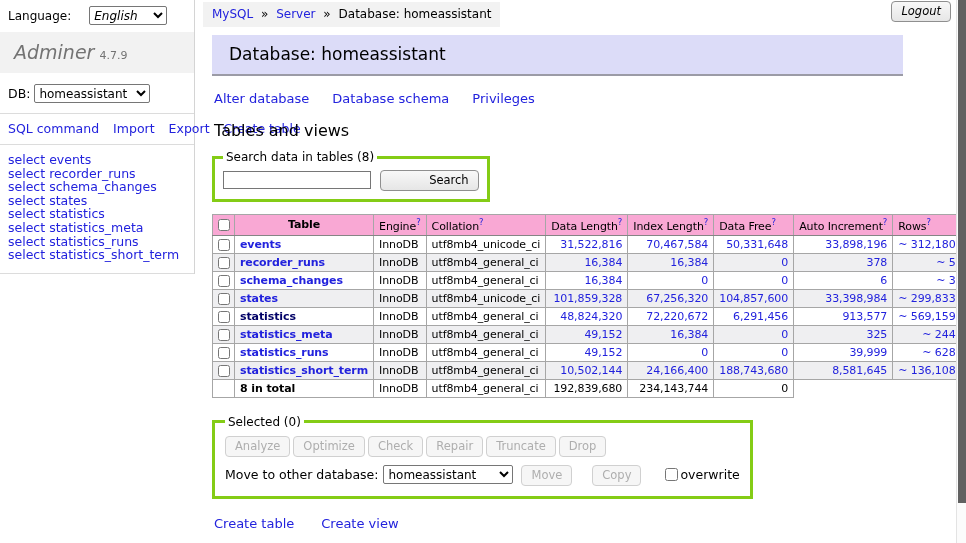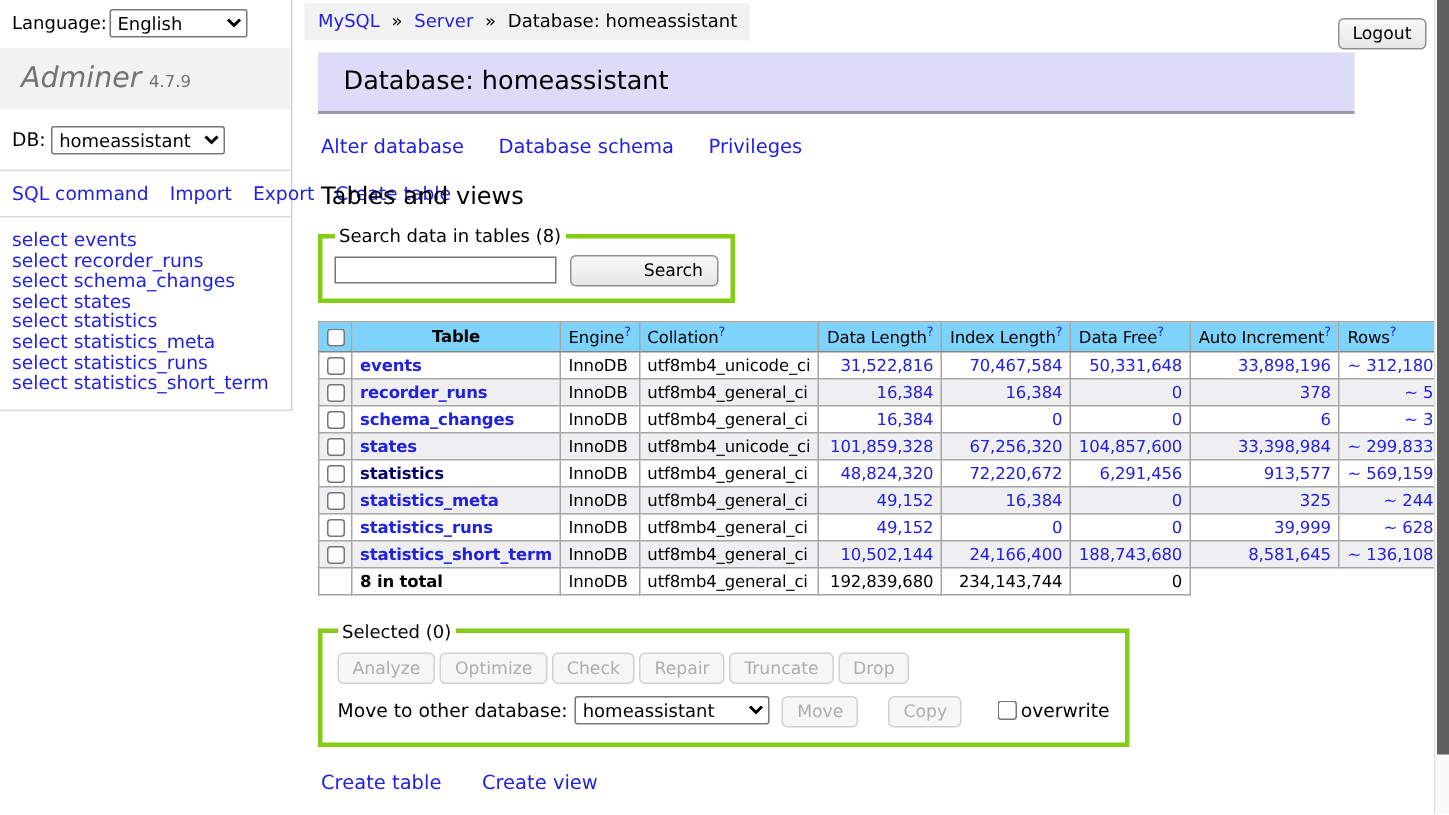--- a/index.html
+++ b/index.html
@@ -9,37 +9,37 @@
     background:#fff; color:#000;
     font-family:"DejaVu Sans","Liberation Sans",sans-serif; font-size:13px;
   }
   a { color:#2222dd; text-decoration:none; cursor:pointer; }
   a.visited { color:#000066; }
 
   
   #sidebar { position:absolute; top:0; left:0; width:195px; border-right:1px solid #d4d4d4; background:#fff; }
   .lang-row { padding:6px 8px 7px; font-size:12px; }
   select { font-family:inherit; font-size:12px; border:1px solid #767676; background:#fff; height:19px; border-radius:2px; }
-  .lang-row select { width:92px; margin-left:2px; }
+  .lang-row select { width:78px; margin-left:18px;font-style:italic; }
   .logo-band { background:#f2f2f2; padding:9px 14px 10px; color:#737373; }
   .logo-band .name { font-size:19px; font-style:italic; }
   .logo-band .ver { font-size:11px; margin-left:5px; }
   .db-row { padding:11px 8px 10px; font-size:12.5px; }
   .db-row select { width:116px; margin-left:4px; }
   #sidebar hr { border:0; border-top:1px solid #dcdcdc; margin:0; }
   .sb-actions { padding:7px 8px 8px; font-size:12.5px; line-height:15px; width:183px; }
   .sb-actions a { margin-right:14px; white-space:nowrap; }
   .sb-tables { padding:8px 8px 11px; font-size:12.5px; }
   .sb-tables .sb-line { line-height:13.6px; white-space:nowrap; }
 
   
   #main { position:absolute; left:212px; top:0; width:744px; }
   .breadcrumb { display:inline-block; background:#f2f2f2; padding:5px 9px 6px; font-size:12px; margin:2px 0 0 -9px; }
   .breadcrumb .sep { color:#000; margin:0 4px; }
-  .logout { position:absolute; top:12px; right:15px; z-index:3; }
+  .logout { position:absolute; top:1px; right:15px; z-index:3;font-style:italic; }
   .btn {
     font-family:inherit; font-size:11.5px; color:#000;
     background:linear-gradient(#f8f8f8,#e6e6e6); border:1px solid #8f8f8f;
     border-radius:4px; padding:2px 9px 3px; cursor:pointer;
   }
   .btn.disabled { color:#aeaeae; background:#f6f6f6; border-color:#d0d0d0; }
   h2.title {
     background:#dcdcf8; border-bottom:2px solid #9b9ba6; margin:8px 0 0;
     padding:9px 17px 10px; font-size:17px; font-weight:normal; width:691px;
   }
@@ -48,21 +48,21 @@
   h3 { font-size:16px; font-weight:normal; margin:0; padding-left:2px; }
   .h-tables { margin-top:15px; }
   fieldset { border:3px solid #84cc16; margin:0; padding:6px 8px 8px; display:inline-block; }
   legend { font-size:12px; padding:0 3px; }
   .search-fs { margin-top:10px; }
   .search-fs input[type=text] { width:148px; height:18px; border:1px solid #767676; font-size:12px; padding:1px 3px; }
   .search-fs .btn { margin-left:5px;padding-left:48px; }
 
   table.objects { border-collapse:collapse; margin-top:12px; font-size:11px; letter-spacing:-0.1px; }
   .objects th, .objects td { border:1px solid #a6a6a6; padding:2px 5px; height:18px; white-space:nowrap; }
-  .objects thead th { background:#7dd3fc; font-weight:normal; text-align:left; border-bottom-color:#858585; }
+  .objects thead th { background:#f9a8d4; font-weight:normal; text-align:left; border-bottom-color:#858585; }
   .objects thead th.col-table { font-weight:bold; text-align:center; }
   sup.help { color:#2222dd; font-size:8.5px; }
   .objects td.check, .objects thead th.check { text-align:center; padding:1px 3px; }
   .objects input[type=checkbox] { width:12px; height:12px; margin:0; vertical-align:middle; }
   .objects tbody tr:nth-child(even) td { background:#efeff1; }
   .objects td.num { text-align:right; }
   .objects td.name a { font-weight:bold; }
   .objects td.total-label { font-weight:bold; }
   .c0{min-width:22px}.c1{min-width:136px}.c2{min-width:48px}.c3{min-width:112px}
   .c4{min-width:72px}.c5{min-width:74px}.c6{min-width:68px}.c7{min-width:86px}

